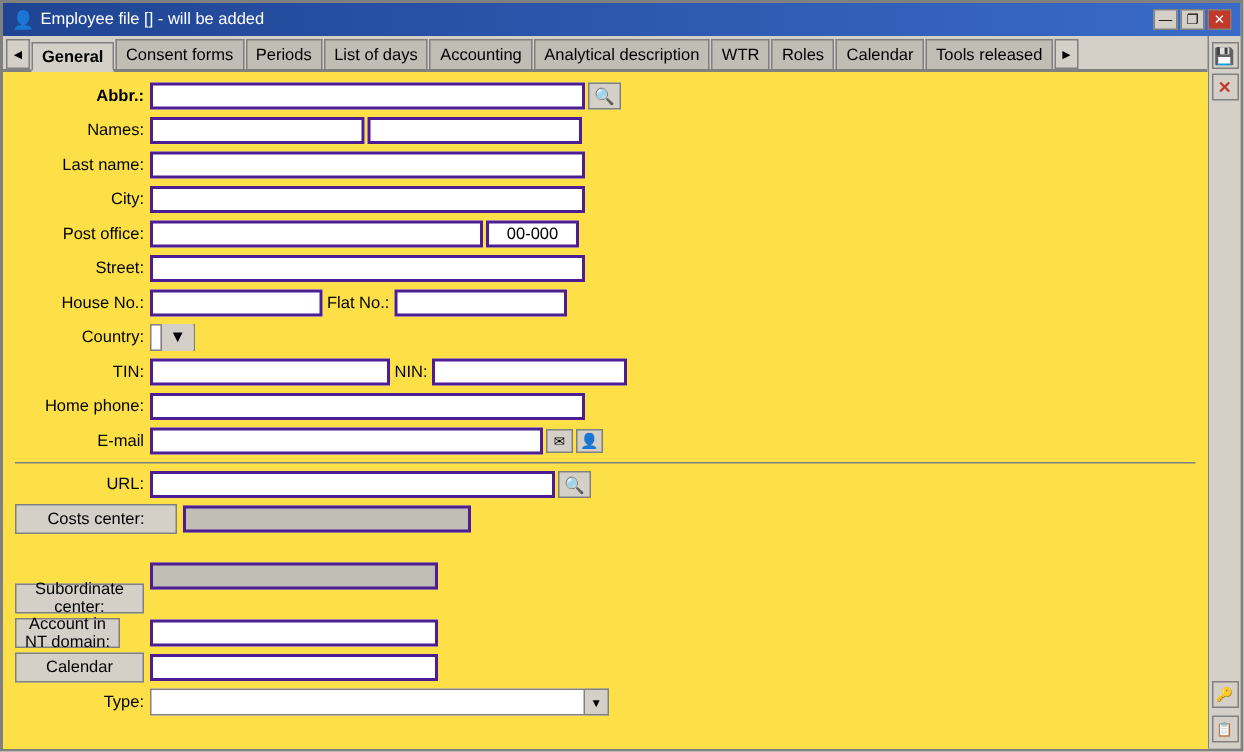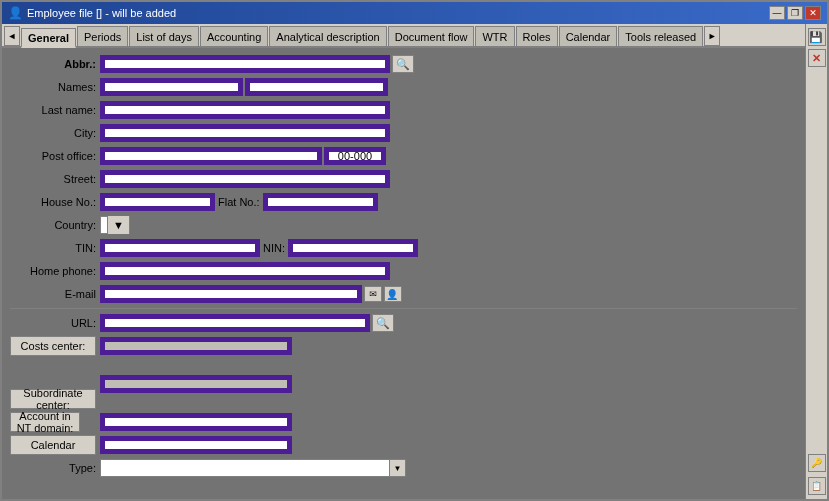--- a/index.html
+++ b/index.html
@@ -10,25 +10,25 @@
     .title-text { font-size: 11px; color: white; }
     .title-buttons { display: flex; gap: 2px; }
     .title-btn { width: 16px; height: 14px; background: #d4d0c8; border: 1px solid #808080; display: flex; align-items: center; justify-content: center; cursor: pointer; font-size: 9px; color: #000; }
     .content-area { display: flex; flex: 1; overflow: hidden; }
     .main-panel { flex: 1; display: flex; flex-direction: column; overflow: hidden; }
     .tab-bar { display: flex; align-items: flex-end; padding: 2px 2px 0 2px; background: #d4d0c8; gap: 1px; border-bottom: 2px solid #808080; flex-shrink: 0; }
     .tab-nav-btn { width: 16px; height: 20px; background: #d4d0c8; border: 1px solid #808080; display: flex; align-items: center; justify-content: center; cursor: pointer; font-size: 9px; margin-bottom: 0; align-self: center; }
     .tab { padding: 2px 6px; height: 20px; background: #d4d0c8; border: 1px solid #808080; border-bottom: none; cursor: pointer; white-space: nowrap; display: flex; align-items: center; color: #000; text-align: right; }
     .tab.active { background: #d4d0c8; border-bottom: 2px solid #d4d0c8; margin-bottom: -2px; z-index: 1; font-weight: bold; }
     .tab:not(.active) { background: #c0bdb5; }
-    .form-area { background: #737373; padding: 6px 8px; flex: 1; overflow-y: auto; }
+    .form-area { background: #fde047; padding: 6px 8px; flex: 1; overflow-y: auto; }
     .form-row { display: flex; align-items: center; margin-bottom: 3px; min-height: 20px; }
     .form-label { width: 90px; text-align: right; padding-right: 4px; flex-shrink: 0; font-size: 11px; }
     .form-label-bold { font-weight: bold; }
-    .input-field { height: 18px; border: 5px solid #4c1d95; background: white; padding: 0 2px; font-size: 11px; }
+    .input-field { height: 18px; border: 2px solid #4c1d95; background: white; padding: 0 2px; font-size: 11px; }
     .input-wide { width: 290px; }
     .input-half { width: 143px; }
     .search-btn { width: 22px; height: 18px; background: #d4d0c8; border: 1px solid #808080; cursor: pointer; display: flex; align-items: center; justify-content: center; margin-left: 2px; }
     .dropdown-btn { width: 22px; height: 18px; background: #d4d0c8; border: 1px solid #808080; cursor: pointer; display: flex; align-items: center; justify-content: center; }
     .inline-label { font-size: 11px; margin: 0 3px; }
     .disabled-input { background: #c0bdb5; }
     .right-sidebar { width: 22px; background: #d4d0c8; display: flex; flex-direction: column; align-items: center; padding: 4px 2px; gap: 3px; border-left: 1px solid #808080; }
     .side-btn { width: 18px; height: 18px; background: #d4d0c8; border: 1px solid #808080; cursor: pointer; display: flex; align-items: center; justify-content: center; font-size: 10px; }
     .save-btn { background: #d4d0c8; }
     .close-btn { background: #d4d0c8; }
@@ -57,25 +57,25 @@
       <div class="title-btn" style="background:#c0392b; color:white;">✕</div>
     </div>
   </div>
 
   <div class="content-area">
     <div class="main-panel">
 
       <div class="tab-bar">
         <div class="tab-nav-btn">◄</div>
         <div class="tab active">General</div>
+        <div class="tab">Consent forms</div>
         <div class="tab">Periods</div>
         <div class="tab">List of days</div>
         <div class="tab">Accounting</div>
         <div class="tab">Analytical description</div>
-        <div class="tab">Document flow</div>
         <div class="tab">WTR</div>
         <div class="tab">Roles</div>
         <div class="tab">Calendar</div>
         <div class="tab">Tools released</div>
         <div class="tab-nav-btn">►</div>
       </div>
 
       <div class="form-area">
 
         <div class="form-row">
@@ -150,21 +150,21 @@
 
         <div class="separator"></div>
 
         <div class="form-row">
           <div class="form-label">URL:</div>
           <input class="input-field" style="width: 270px;" type="text">
           <div class="search-btn" style="margin-left:2px;">🔍</div>
         </div>
 
         <div class="costs-row">
-          <div style="width:90px; display:flex; justify-content:flex-end; padding-right:4px;">
+          <div style="width:112px; display:flex; justify-content:flex-end; padding-right:4px;">
             <div class="costs-btn">Costs center:</div>
           </div>
           <input class="input-field disabled-input" style="width: 192px;" type="text">
         </div>
 
         <div class="costs-row">
           <div style="width:90px; display:flex; justify-content:flex-end; padding-right:4px;margin-top:30px;">
             <div class="costs-btn">Subordinate center:</div>
           </div>
           <input class="input-field disabled-input" style="width: 192px;" type="text">

